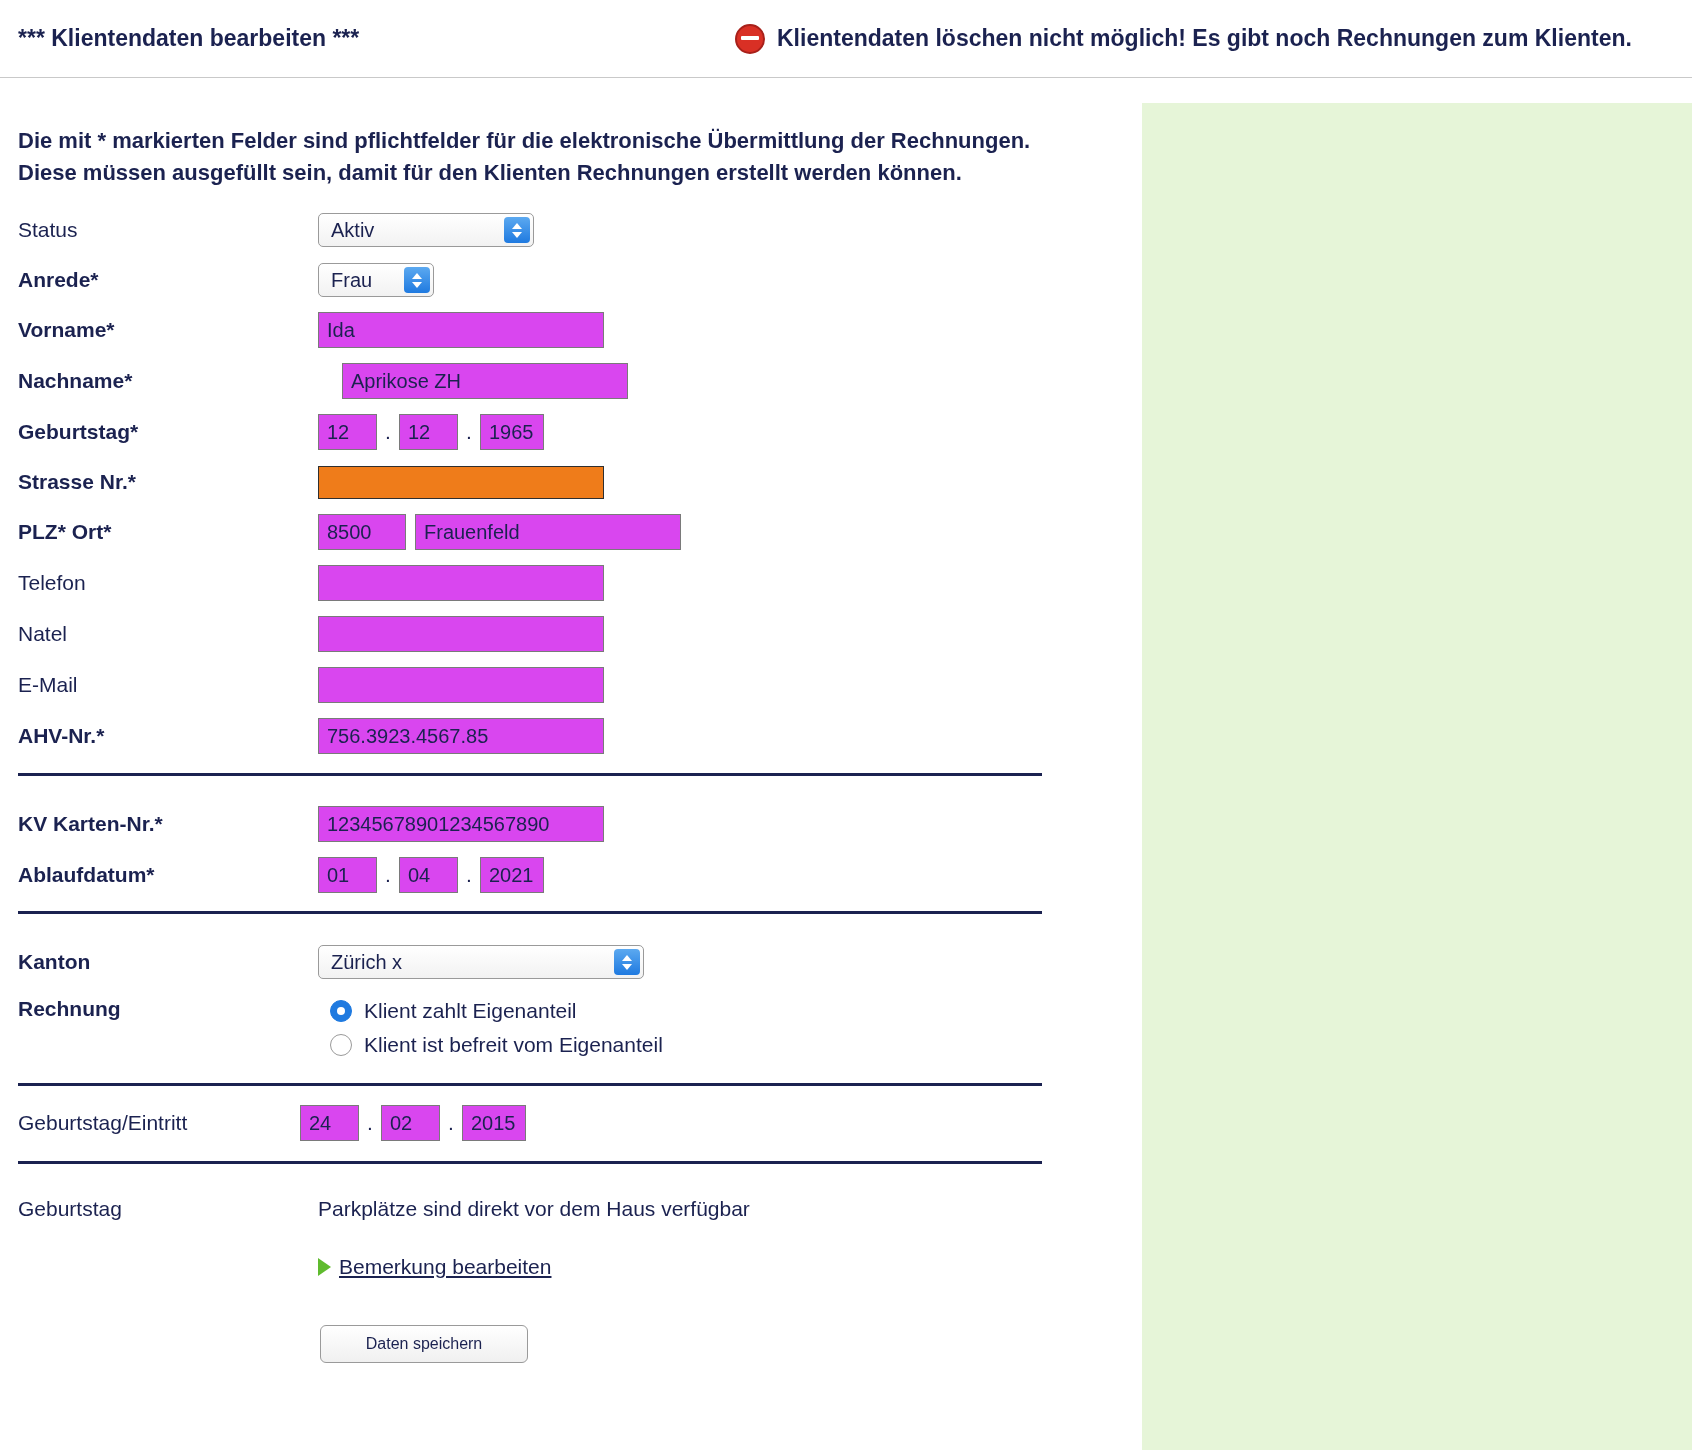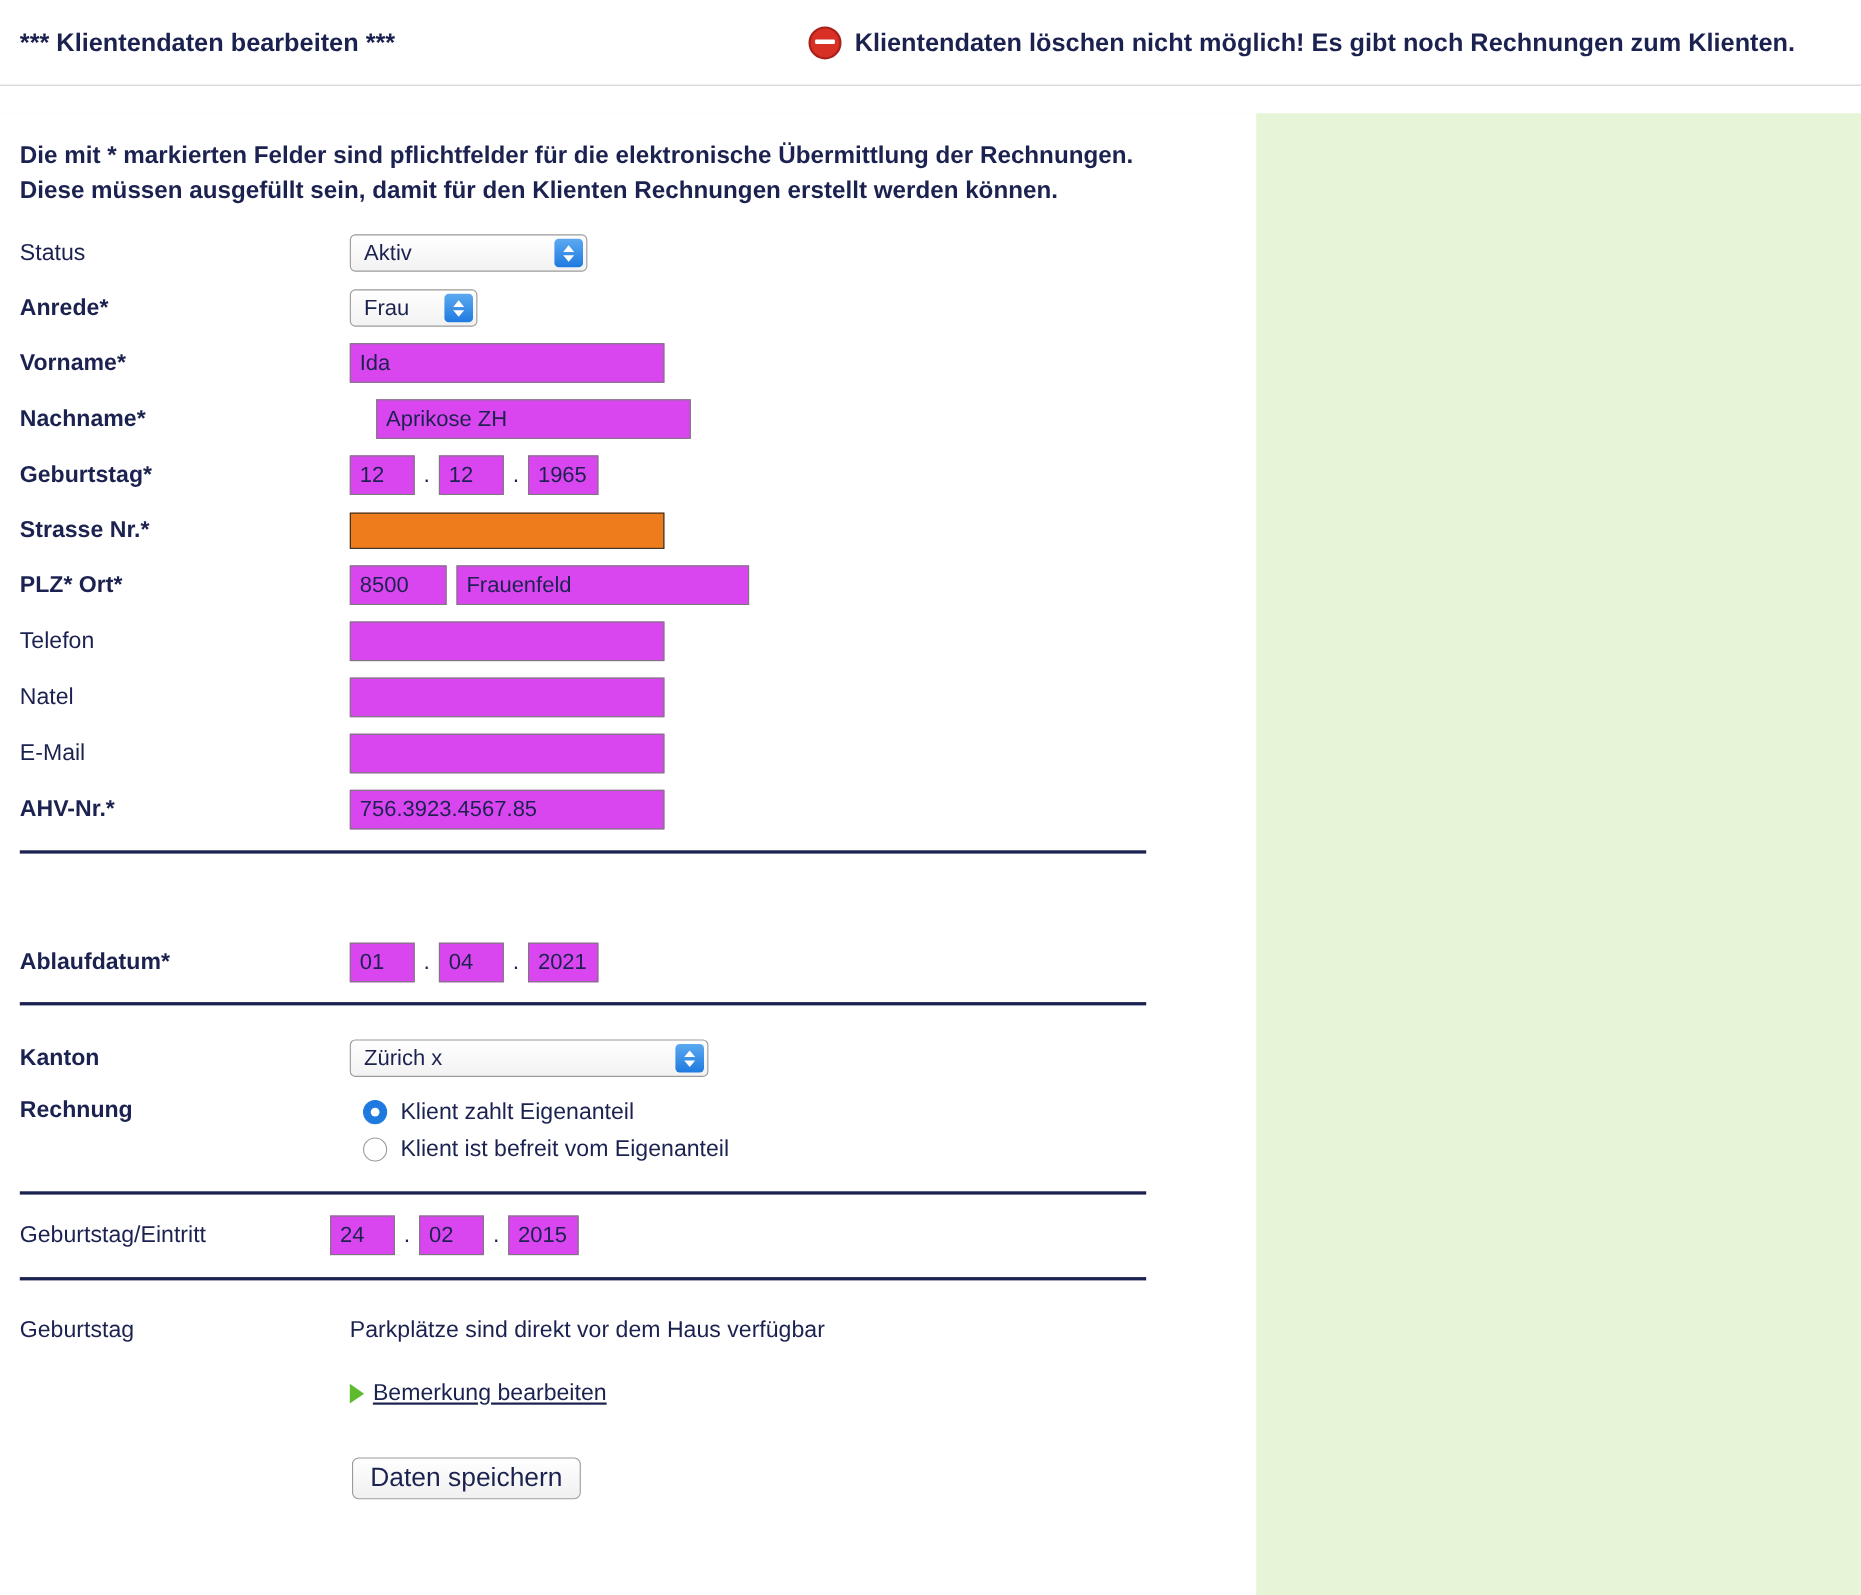--- a/index.html
+++ b/index.html
@@ -277,21 +277,21 @@
   
   #save-btn {
     position: absolute;
     left: 320px;
     width: 208px;
     height: 38px;
     border: 1px solid #9a9a9a;
     border-radius: 6px;
     background: linear-gradient(#ffffff, #f0f0f0);
     font-family: "Liberation Sans", sans-serif;
-    font-size: 24px;
+    font-size: 16px;
     color: #1b2250;
     cursor: pointer;
   }
 </style>
 </head>
 <body>
 
 <div id="topbar">
   <div id="topbar-title">*** Klientendaten bearbeiten ***</div>
   <div id="topbar-warning">
@@ -399,20 +399,26 @@
 
     <div class="row" style="top:616px;">
       <div class="lbl req">AHV-Nr.*</div>
       <div class="fieldzone" style="left:318px;">
         <input class="txt w-wide" value="756.3923.4567.85" style="">
       </div>
     </div>
 
     <div class="divider" style="top:670px;"></div>
 
+    <div class="row" style="top:704px;">
+      <div class="lbl req">KV Karten-Nr.*</div>
+      <div class="fieldzone" style="left:318px;">
+        <input class="txt w-wide" value="12345678901234567890" style="">
+      </div>
+    </div>
 
     <div class="row" style="top:755px;">
       <div class="lbl req">Ablaufdatum*</div>
       <div class="fieldzone" style="left:318px;">
         <input class="txt w-date" value="01" style="">
         <span class="dot">.</span>
         <input class="txt w-date" value="04" style="">
         <span class="dot">.</span>
         <input class="txt w-year" value="2021" style="">
       </div>

